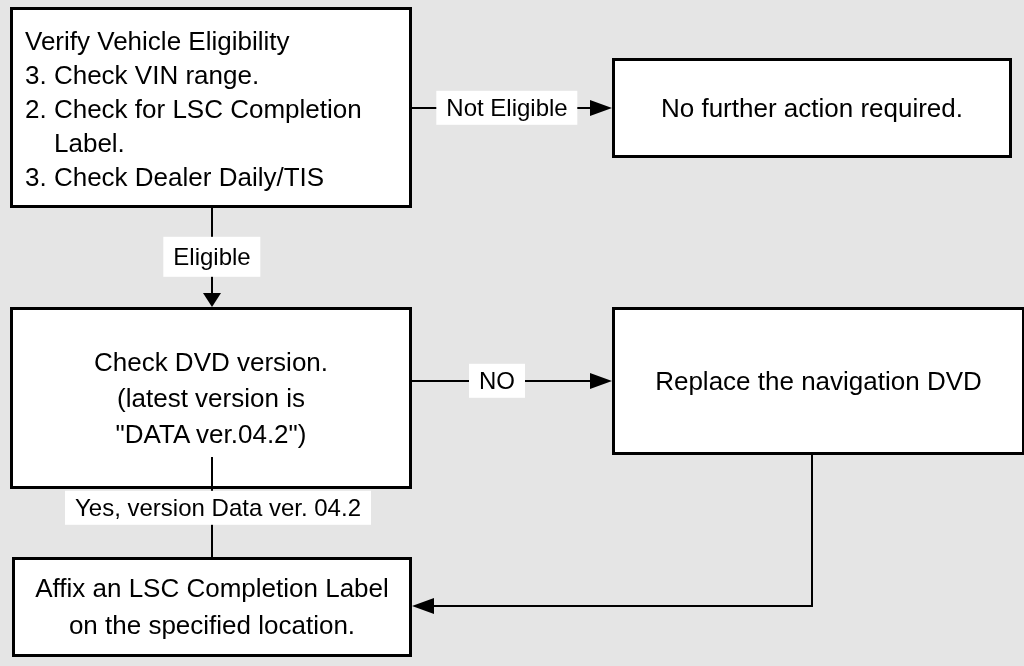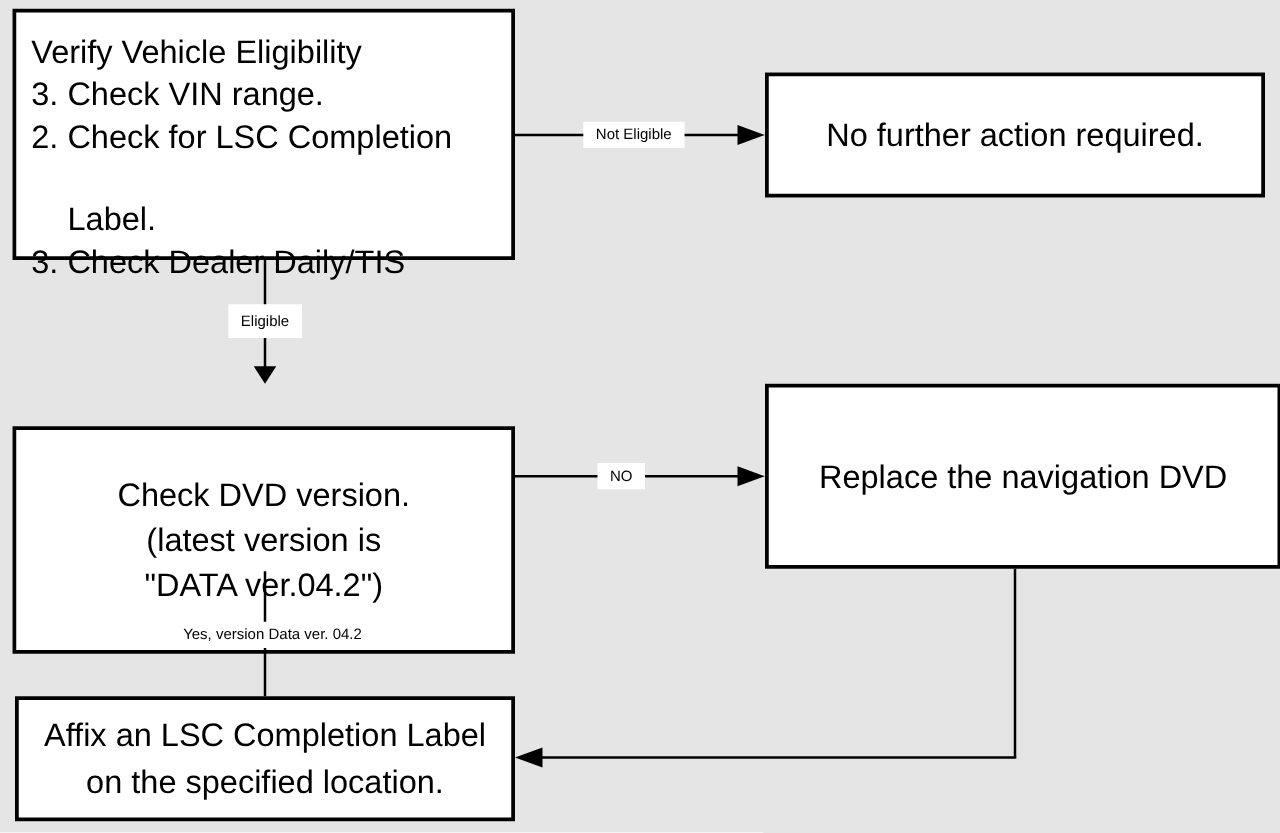--- a/index.html
+++ b/index.html
@@ -36,30 +36,29 @@
     justify-content: center;
     text-align: center;
   }
   .box-verify {
     left: 10px; top: 7px;
     width: 402px; height: 201px;
     padding: 14px 4px 0 12px;
     line-height: 34px;
     text-align: left;
   }
-  .box-verify .indent { padding-left: 29px; margin-top: 32px; }
+  .box-verify .indent { padding-left: 29px; }
   .box-noaction {
     left: 612px; top: 58px;
     width: 400px; height: 100px;
   }
   .box-checkdvd {
     left: 10px; top: 307px;
     width: 402px; height: 182px;
     line-height: 36px;
-    margin-top: 34px;
   }
   .box-replace {
     left: 612px; top: 307px;
     width: 413px; height: 148px;
   }
   .box-affix {
     left: 12px; top: 557px;
     width: 400px; height: 100px;
     line-height: 37px;
     align-items: center;
@@ -96,21 +95,21 @@
     border-top: 14px solid #000000;
   }
   .arr-noteligible { left: 590px; top: 100px; }
   .arr-no          { left: 590px; top: 373px; }
   .arr-eligible    { left: 203px; top: 293px; }
   .arr-elbow       { left: 412px; top: 598px; }
   
   .edge-label {
     position: absolute;
     background: #ffffff;
-    font-size: 12px;
+    font-size: 24px;
     white-space: nowrap;
     transform: translate(-50%, -50%);
     padding: 4px 10px;
     line-height: 1.1;
   }
   .lbl-noteligible { left: 507px; top: 108px; }
   .lbl-eligible    { left: 212px; top: 257px; padding: 7px 10px; }
   .lbl-no          { left: 497px; top: 381px; }
   .lbl-yes         { left: 218px; top: 508px; }
 </style>

